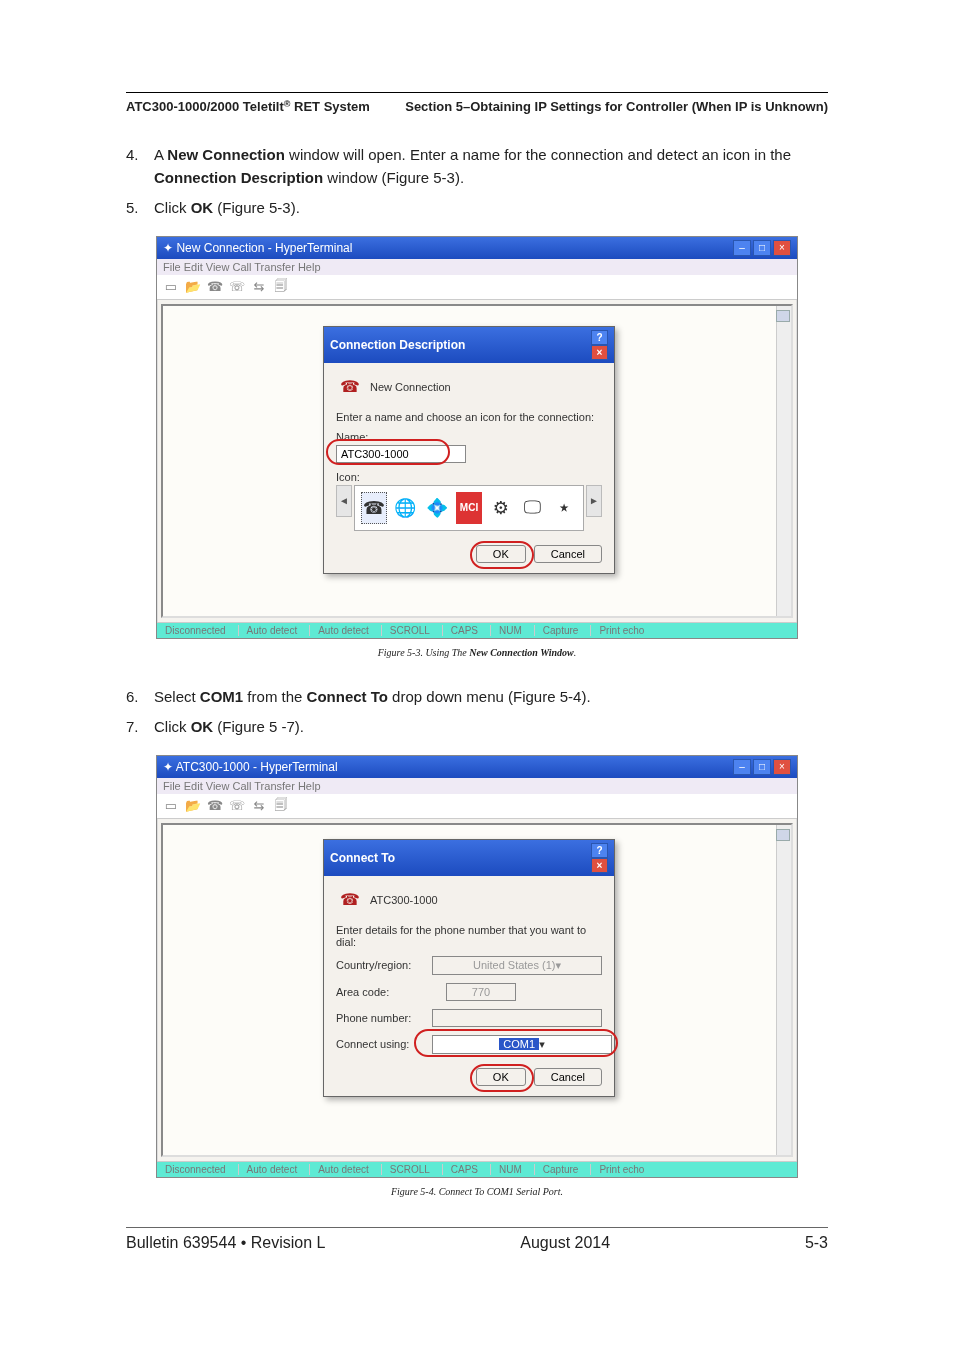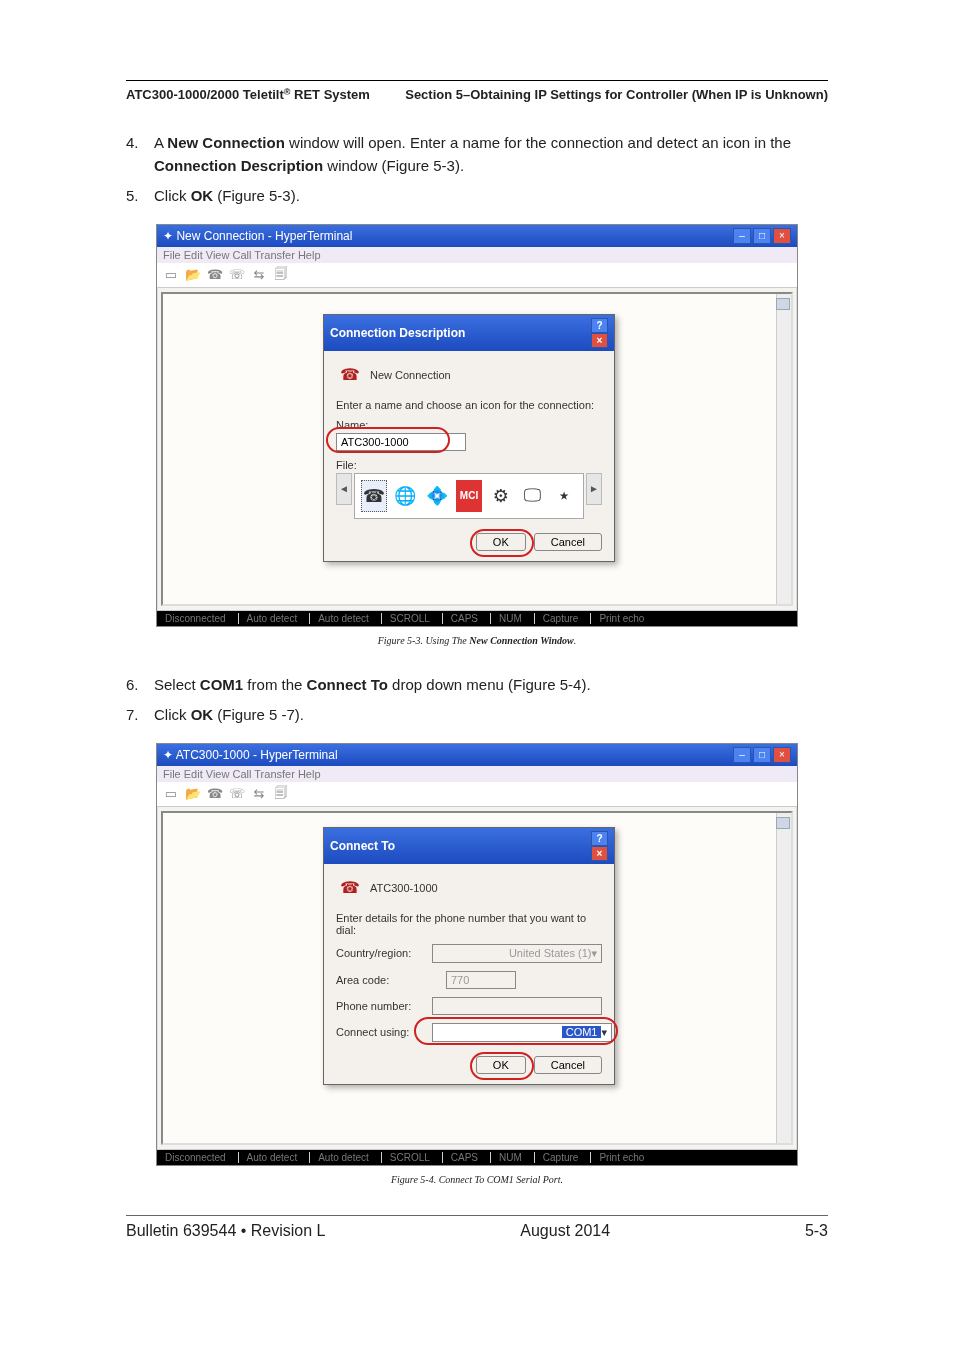--- a/index.html
+++ b/index.html
@@ -1,49 +1,49 @@
 <!DOCTYPE html>
 <html><head>
 <meta charset="utf-8">
 <style>
 html,body{margin:0;padding:0;font-family:Arial,Helvetica,sans-serif;color:#222;background:#fff}
-.page{width:842px;margin:0 auto;padding:80px 70px 40px 70px;box-sizing:border-box}
+.page{width:842px;margin:12px auto;padding:80px 70px 40px 70px;box-sizing:border-box}
 .top-rule{border-top:1px solid #000;padding-top:6px;margin-bottom:30px;display:flex;justify-content:space-between;font-size:13px;font-weight:bold}
 .top-rule .sup{font-size:9px;vertical-align:top}
 ol.steps{list-style:none;padding:0;margin:0;font-size:15px;line-height:1.5}
 ol.steps li{display:flex;margin-bottom:8px}
 ol.steps li .num{width:28px}
 ol.steps li .txt{flex:1}
 .b{font-weight:bold}
 .figure-wrap{text-align:center;margin:16px 0 28px 0}
 .fig-caption{font-family:Georgia,serif;font-style:italic;font-size:10px;margin-top:8px}
 .screenshot{display:inline-block;border:1px solid #888;background:#f5f3ef;width:640px;position:relative;text-align:left;box-shadow:0 0 0 1px #ddd inset}
 .win-titlebar{background:linear-gradient(#3b6fe0,#1c4bbf);color:#fff;font-size:12px;padding:3px 6px;display:flex;align-items:center;justify-content:space-between}
 .win-titlebar .caps{display:flex;gap:2px}
 .cap{width:16px;height:14px;display:flex;align-items:center;justify-content:center;font-size:10px;background:#4d83f0;border:1px solid #2a56b0}
 .cap.close{background:#e05040}
 .menubar{background:#efeaf5;color:#777;font-size:11px;padding:2px 6px}
 .toolbar{background:#fff;border-bottom:1px solid #ccc;padding:4px 6px;display:flex;gap:6px;font-size:13px;color:#888;align-items:center}
 .tool-ico{width:16px;height:16px;display:inline-flex;align-items:center;justify-content:center;font-size:13px}
 .term-body{background:#fdfcf8;height:310px;position:relative;border:2px inset #ddd;margin:4px}
 .scroll-track{position:absolute;right:0;top:0;bottom:0;width:14px;background:#eee;border-left:1px solid #ccc}
 .scroll-thumb{position:absolute;right:1px;top:4px;width:12px;height:10px;background:#cfd6e8;border:1px solid #9aa}
-.statusbar{background:#000000;border-top:1px solid #ccc;font-size:10px;color:#777;padding:2px 4px;display:flex;gap:12px}
+.statusbar{background:#5eead4;border-top:1px solid #ccc;font-size:10px;color:#777;padding:2px 4px;display:flex;gap:12px}
 .statusbar span{border-left:1px solid #ccc;padding-left:8px}
 .statusbar span:first-child{border-left:none;padding-left:4px}
 .dialog{position:absolute;left:160px;top:20px;width:290px;background:#f4f1ec;border:1px solid #666;box-shadow:3px 3px 6px rgba(0,0,0,.3)}
 .dlg-title{background:linear-gradient(#3b6fe0,#1c4bbf);color:#fff;font-size:12px;font-weight:bold;padding:3px 6px;display:flex;justify-content:space-between;align-items:center}
 .dlg-title .caps .cap{width:15px;height:13px}
 .dlg-body{padding:10px 12px;font-size:11px;color:#333}
 .dlg-row{margin-bottom:8px}
 .dlg-lead{display:flex;align-items:center;gap:6px;margin-bottom:10px}
 .dlg-lead-icon{width:28px;height:28px;display:flex;align-items:center;justify-content:center;font-size:16px;color:#b02020}
 .field-label{display:block;margin-bottom:2px}
 .txt-input{border:1px solid #888;padding:2px 4px;font-size:11px;width:120px;background:#fff}
-.select{border:1px solid #888;padding:2px 4px;font-size:11px;background:#fff;display:flex;justify-content:flex-end;align-items:center}
+.select{border:1px solid #888;padding:2px 4px;font-size:11px;background:#fff;display:flex;justify-content:center;align-items:center}
 .select.dis{background:#f4f1ec;color:#999}
 .icon-row{display:flex;gap:6px;align-items:center;background:#fff;border:1px solid #aaa;padding:6px;overflow:hidden}
 .icon-cell{width:30px;height:30px;display:flex;align-items:center;justify-content:center;font-size:18px;border:1px solid transparent}
 .icon-cell.sel{border:1px dotted #555;background:#e8eefc}
 .dlg-buttons{display:flex;justify-content:flex-end;gap:8px;margin-top:14px}
 .btn{border:1px solid #888;background:#f4f1ec;padding:2px 16px;font-size:11px;border-radius:3px}
 .circ-oval{border:2px solid #d02020;border-radius:14px;position:absolute;pointer-events:none}
 .circ-name{position:absolute;left:-10px;top:-6px;width:120px;height:22px}
 .circ-ok{position:absolute;width:60px;height:24px}
 .scroll-btn{width:14px;height:30px;background:#e6e6e6;border:1px solid #bbb;display:flex;align-items:center;justify-content:center;font-size:10px;color:#555}
@@ -115,21 +115,21 @@
             </div>
             <div class="dlg-row">Enter a name and choose an icon for the connection:</div>
             <div class="dlg-row" style="position:relative">
               <span class="field-label">Name:</span>
               <div style="position:relative;display:inline-block">
                 <div class="circ-oval circ-name"></div>
                 <input class="txt-input" value="ATC300-1000" style="">
               </div>
             </div>
             <div class="dlg-row">
-              <span class="field-label">File:</span>
+              <span class="field-label">Icon:</span>
               <div style="display:flex;align-items:stretch;gap:2px">
                 <div class="scroll-btn">◄</div>
                 <div class="icon-row" style="flex:1">
                   <span class="icon-cell sel">☎</span>
                   <span class="icon-cell">🌐</span>
                   <span class="icon-cell">💠</span>
                   <span class="icon-cell" style="background:#d33;color:#fff;font-size:10px;font-weight:bold">MCI</span>
                   <span class="icon-cell">⚙</span>
                   <span class="icon-cell">🖵</span>
                   <span class="icon-cell">⭑</span>
@@ -218,21 +218,21 @@
             <div class="dlg-row">Enter details for the phone number that you want to dial:</div>
             <div class="dlg-row" style="display:flex;align-items:center;gap:6px">
               <span style="width:90px">Country/region:</span>
               <div class="select dis" style="flex:1">
                 <span>United States (1)</span>
                 <span>▾</span>
               </div>
             </div>
             <div class="dlg-row" style="display:flex;align-items:center;gap:20px">
               <span style="width:90px">Area code:</span>
-              <input class="txt-input" style="width: 60px; background: rgb(244, 241, 236); color: rgb(153, 153, 153);" value="770">
+              <input class="txt-input" style="width: 60px; background: rgb(244, 241, 236); color: rgb(153, 153, 153); text-align: center;" value="770">
             </div>
             <div class="dlg-row" style="display:flex;align-items:center;gap:6px">
               <span style="width:90px">Phone number:</span>
               <input class="txt-input" style="flex: 1 1 0%; background: rgb(244, 241, 236);" value="">
             </div>
             <div class="dlg-row" style="display:flex;align-items:center;gap:6px;position:relative">
               <span style="width:90px">Connect using:</span>
               <div style="position:relative;flex:1">
                 <div class="circ-oval" style="left:-18px;top:-6px;width:200px;height:24px"></div>
                 <div class="select" style="width:100%">

